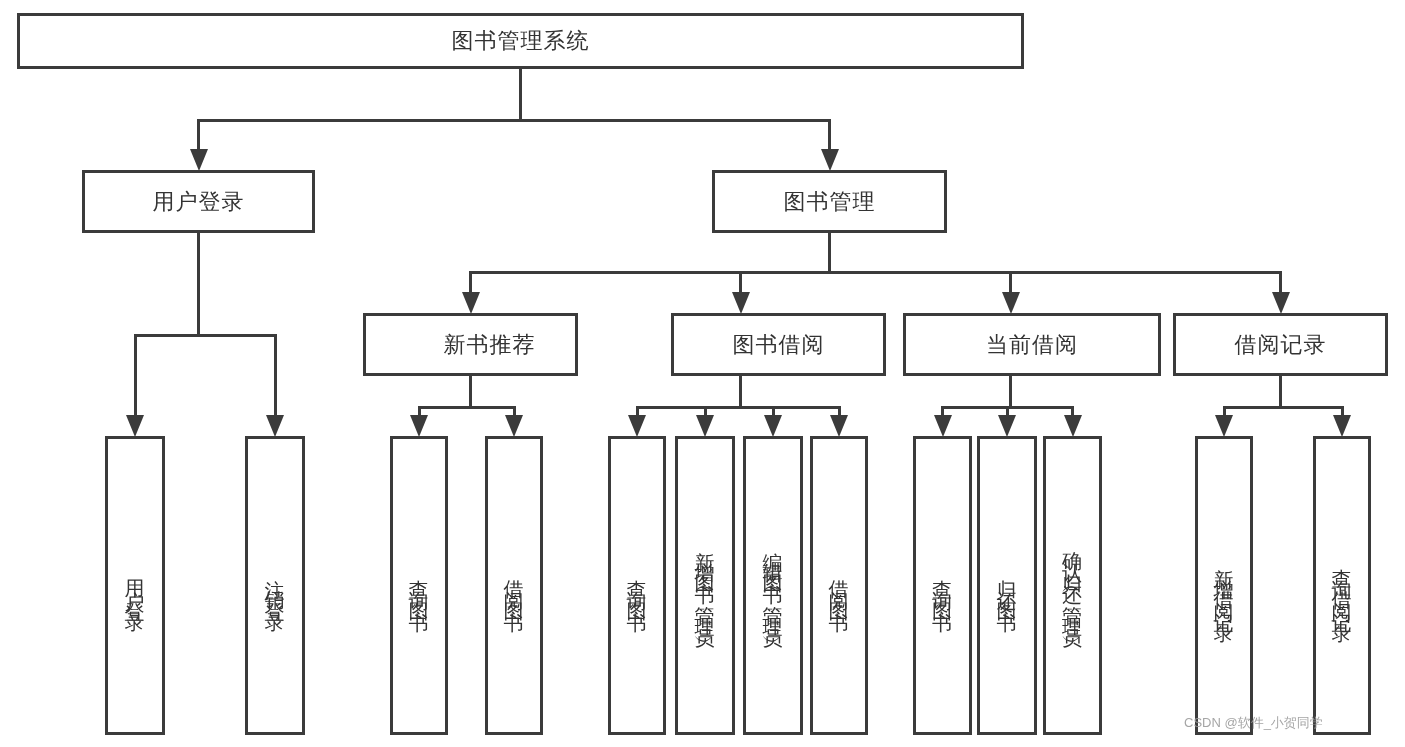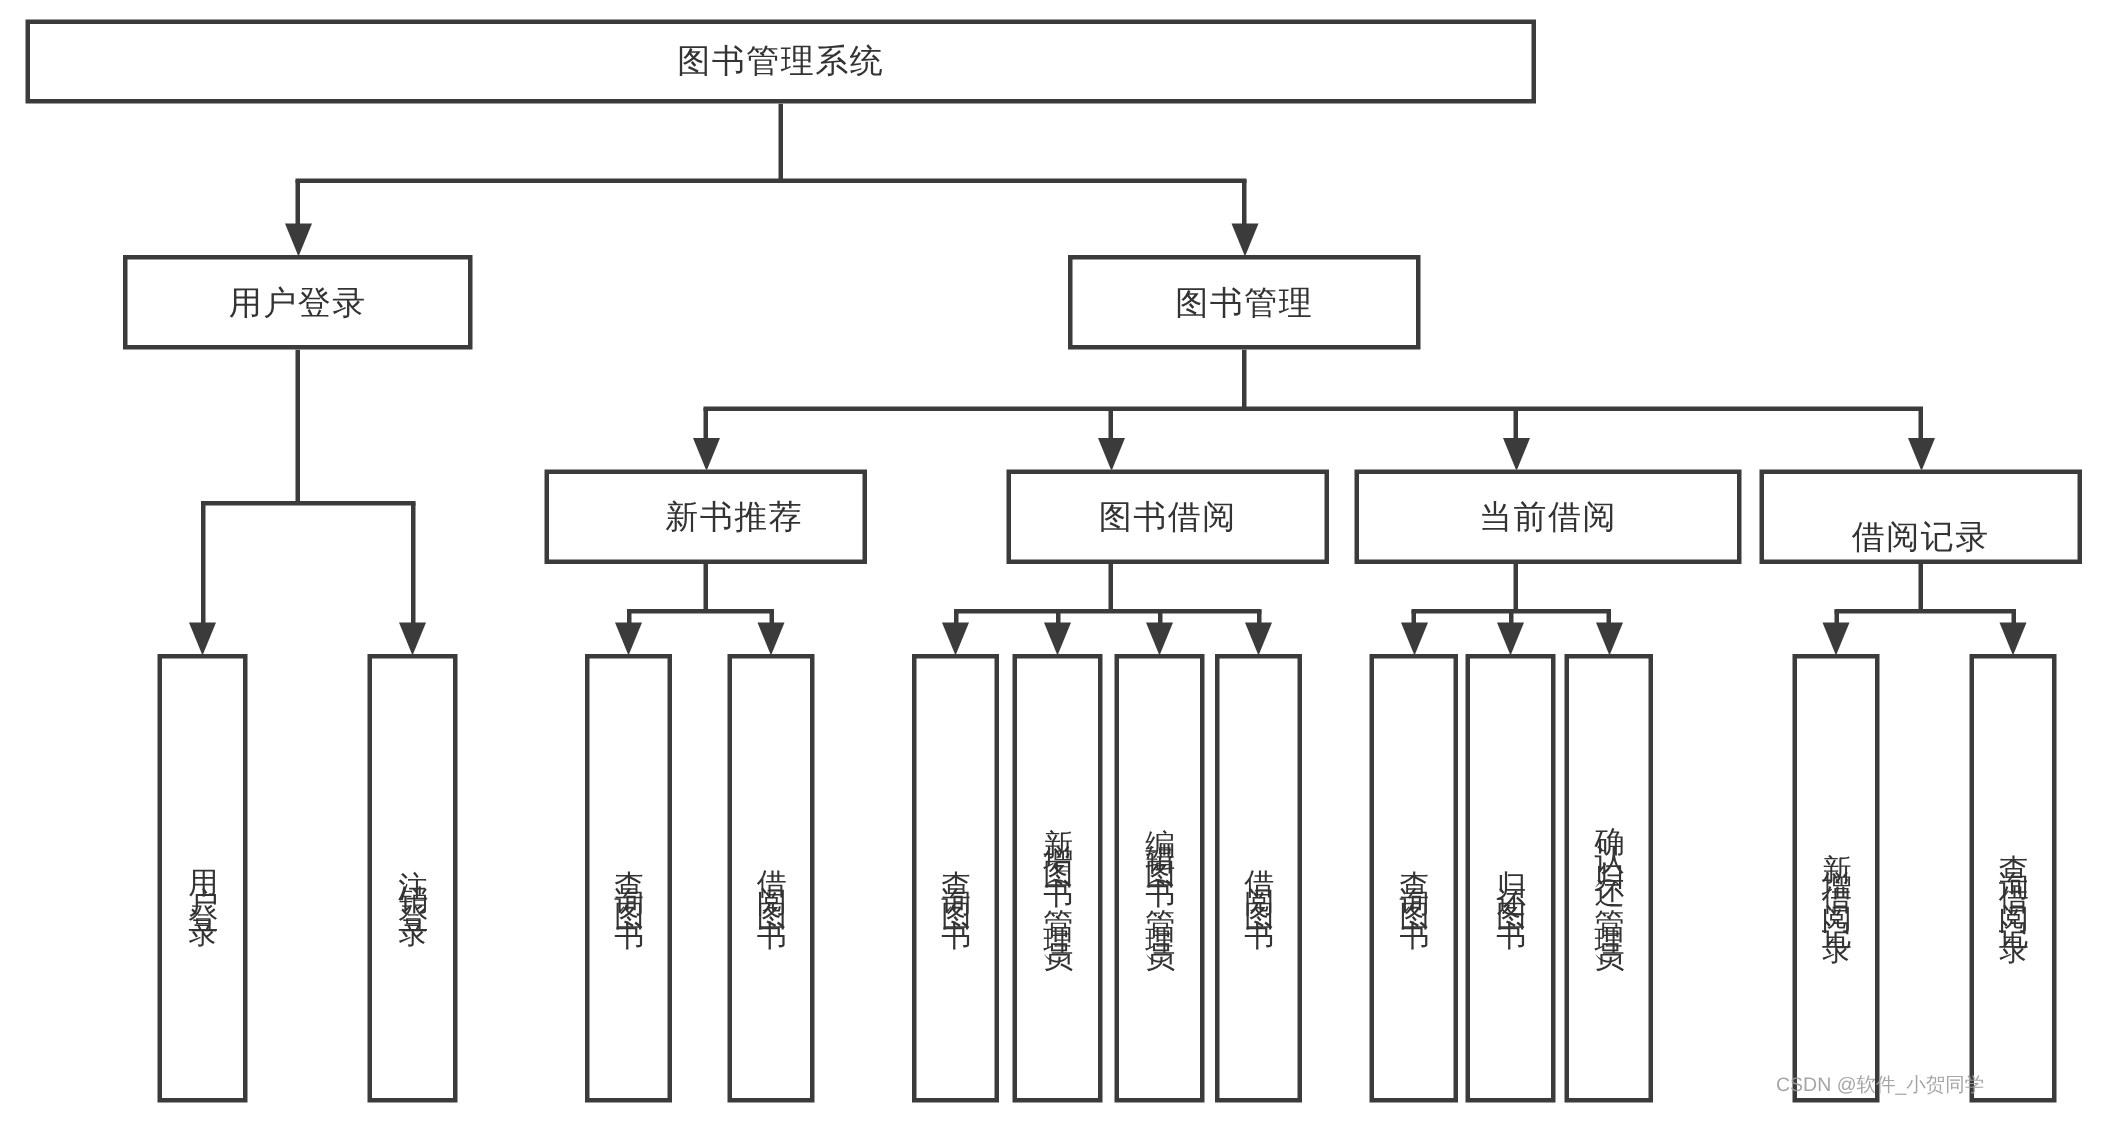--- a/index.html
+++ b/index.html
@@ -130,21 +130,21 @@
       </div>
       <div class="node h" style="left: 363px; top: 313px; width: 215px; height: 63px; padding-left: 38px;">
         <span class="lbl">新书推荐</span>
       </div>
       <div class="node h" style="left: 671px; top: 313px; width: 215px; height: 63px;">
         <span class="lbl">图书借阅</span>
       </div>
       <div class="node h" style="left: 903px; top: 313px; width: 258px; height: 63px;">
         <span class="lbl">当前借阅</span>
       </div>
-      <div class="node h" style="left: 1173px; top: 313px; width: 215px; height: 63px; align-items: flex-end;">
+      <div class="node h" style="left: 1173px; top: 313px; width: 215px; height: 63px;">
         <span class="lbl">借阅记录</span>
       </div>
       <div class="node v" style="left: 105px; top: 436px; width: 60px; height: 299px;">
         <span class="lbl">用户登录</span>
       </div>
       <div class="node v" style="left: 245px; top: 436px; width: 60px; height: 299px;">
         <span class="lbl">注销登录</span>
       </div>
       <div class="node v" style="left: 390px; top: 436px; width: 58px; height: 299px;">
         <span class="lbl">查询图书</span>

